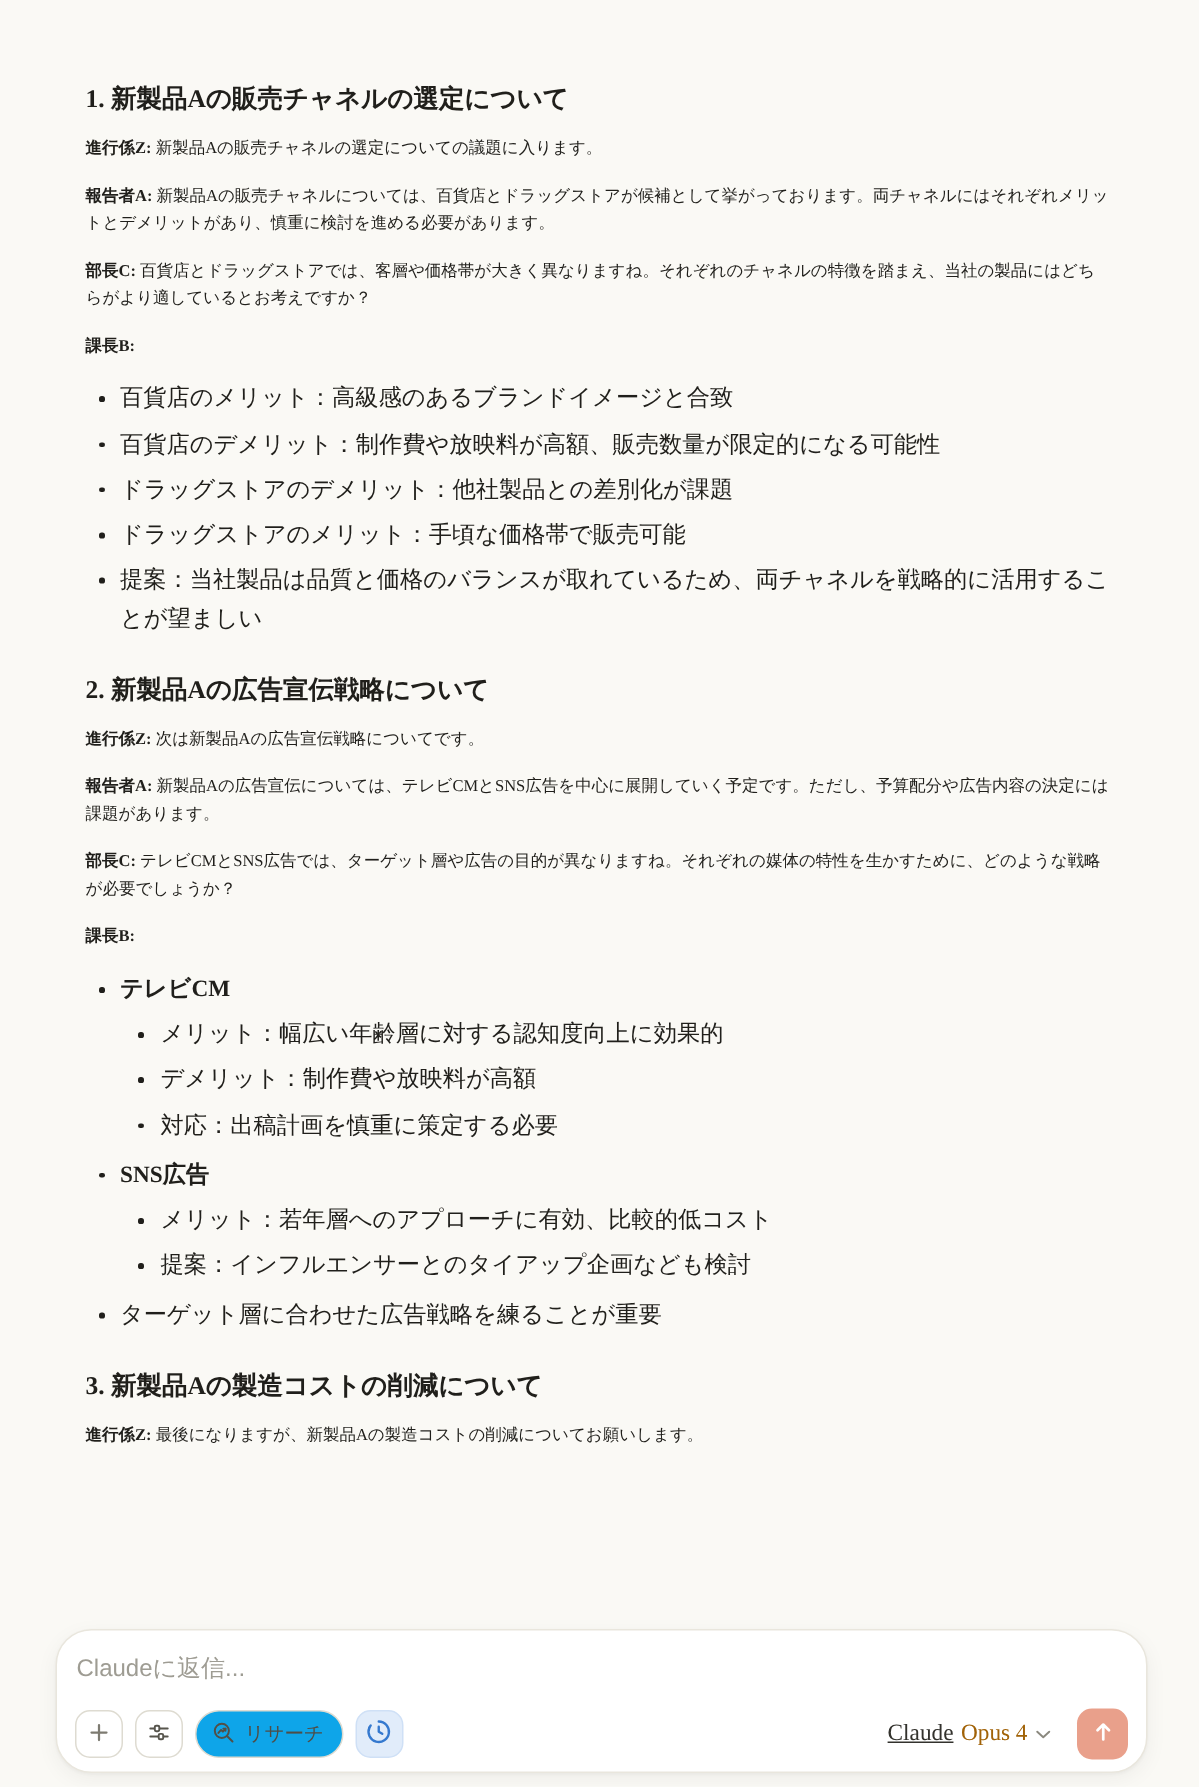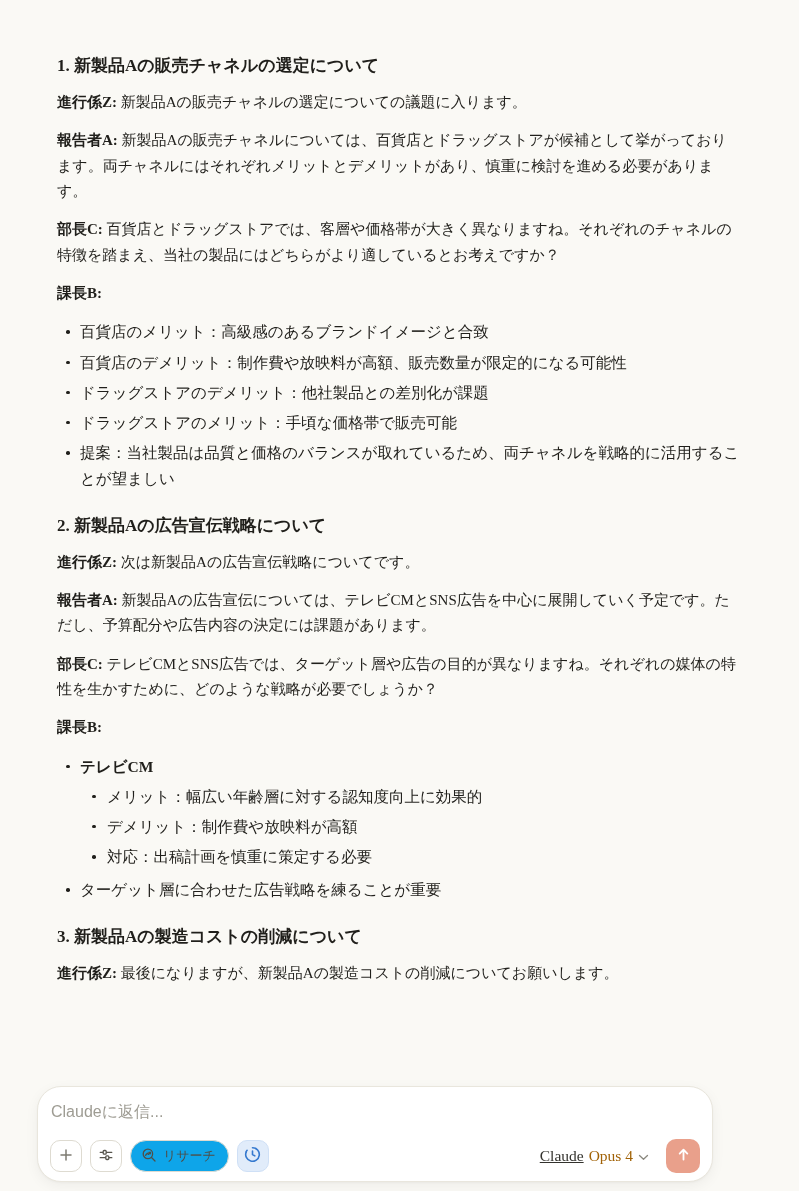--- a/index.html
+++ b/index.html
@@ -9,38 +9,38 @@
     color: var(--text, #201f1b);
     font-family: "Liberation Serif", "DejaVu Serif", serif;
     overflow: hidden;
     position: relative;
   }
 
   
   .doc { padding: 33px 59px 0 57px; }
   .doc-title { font-size: 20px; font-weight: 700; letter-spacing: .2px; }
   .sec-h { font-size: 17px; font-weight: 700; margin: 21px 0 11px; }
-  .doc-p { font-size: 15px; line-height: 1.69; margin: 13px 0; }
+  .doc-p { font-size: 11px; line-height: 1.69; margin: 13px 0; }
   .speaker { font-weight: 700; }
 
   ul.doc-list { list-style: none; margin: 11px 0 15px; }
   ul.doc-list li { position: relative; padding-left: 23px; margin: 4px 0; font-size: 15.5px; line-height: 1.69; }
   ul.doc-list li::before {
     content: ""; position: absolute; left: 9px; top: 11px;
     width: 3.5px; height: 3.5px; border-radius: 50%; background: var(--text, #201f1b);
   }
   ul.doc-list li.has-children { margin: 7px 0; }
   ul.doc-list li.bold > .li-text { font-weight: 700; }
   ul.doc-list ul.nested { margin: 2px 0 0; }
   ul.doc-list ul.nested li { padding-left: 27px; margin: 4px 0; }
   ul.doc-list ul.nested li::before { left: 12px; }
 
   
   .composer {
-    position: absolute; left: 37px; top: 1086px; width: 676px; height: 96px;
+    position: absolute; left: 37px; top: 1086px; width: 728px; height: 96px;
     background: var(--composer-bg, #ffffff);
     border: 1px solid var(--composer-border, #e9e6dd);
     border-radius: 24px;
     box-shadow: 0 4px 14px rgba(0,0,0,.05), 0 1px 2px rgba(0,0,0,.03);
     font-family: "Liberation Sans", "DejaVu Sans", sans-serif;
   }
   .composer-input { position: absolute; left: 13px; right: 13px; top: 15px; height: 24px; cursor: text; }
   .placeholder { font-size: 16px; color: var(--muted, #9e9c93); }
   .composer-row {
     position: absolute; left: 12px; right: 12px; top: 52px; height: 34px;
@@ -99,20 +99,24 @@
       <h2 class="sec-h">2. 新製品Aの広告宣伝戦略について</h2>
       <p class="doc-p"><strong class="speaker">進行係Z:</strong> 次は新製品Aの広告宣伝戦略についてです。</p>
       <p class="doc-p"><strong class="speaker">報告者A:</strong> 新製品Aの広告宣伝については、テレビCMとSNS広告を中心に展開していく予定です。ただし、予算配分や広告内容の決定には課題があります。</p>
       <p class="doc-p"><strong class="speaker">部長C:</strong> テレビCMとSNS広告では、ターゲット層や広告の目的が異なりますね。それぞれの媒体の特性を生かすために、どのような戦略が必要でしょうか？</p>
       <p class="doc-p"><strong class="speaker">課長B:</strong></p>
       <ul class="doc-list">
         <li class="bold has-children"><span class="li-text">テレビCM</span><ul class="doc-list nested">
             <li><span class="li-text">メリット：幅広い年齢層に対する認知度向上に効果的</span></li>
             <li><span class="li-text">デメリット：制作費や放映料が高額</span></li>
             <li><span class="li-text">対応：出稿計画を慎重に策定する必要</span></li>
+          </ul></li>
+        <li class="bold has-children"><span class="li-text">SNS広告</span><ul class="doc-list nested">
+            <li><span class="li-text">メリット：若年層へのアプローチに有効、比較的低コスト</span></li>
+            <li><span class="li-text">提案：インフルエンサーとのタイアップ企画なども検討</span></li>
           </ul></li>
         <li><span class="li-text">ターゲット層に合わせた広告戦略を練ることが重要</span></li>
       </ul>
       <h2 class="sec-h">3. 新製品Aの製造コストの削減について</h2>
       <p class="doc-p"><strong class="speaker">進行係Z:</strong> 最後になりますが、新製品Aの製造コストの削減についてお願いします。</p>
     </div>
 </main>
 
 <div class="composer">
   <div class="composer-input">

